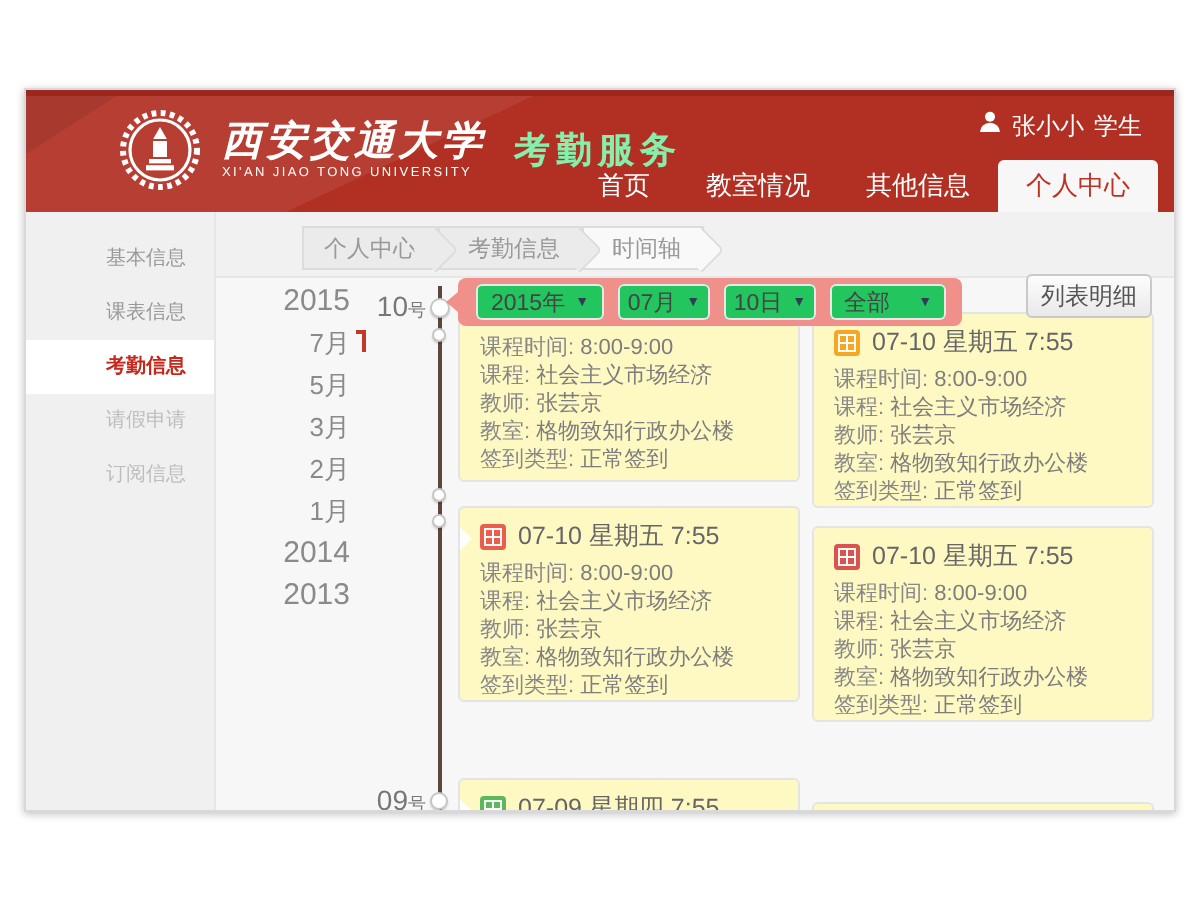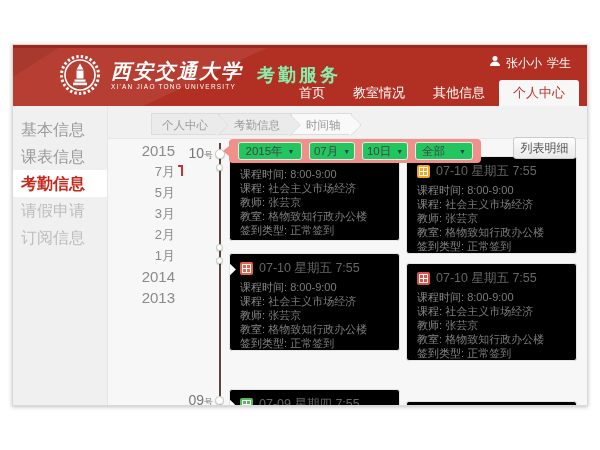--- a/index.html
+++ b/index.html
@@ -17,21 +17,21 @@
   .brand-cn { font-size:20px; font-weight:bold; font-style:italic; letter-spacing:2px; line-height:22px; white-space:nowrap; }
   .brand-en { font-size:6.5px; letter-spacing:1.2px; margin-top:1px; white-space:nowrap; }
   .service-title { margin-left:14px; color:#86efac; font-size:18px; letter-spacing:3px; font-weight:bold; white-space:nowrap; }
   .userbox { position:absolute; right:16px; top:10px; display:flex; align-items:flex-start; gap:5px; color:#fff; font-size:12px; cursor:pointer; }
   .nav { position:absolute; right:8px; bottom:0; display:flex; align-items:flex-end; }
   .nav-item { height:26px; line-height:26px; padding:0 14px; color:#fff; font-size:13px; cursor:pointer; white-space:nowrap; }
   .nav-item.active { background:#f7f7f7; color:#bf3122; border-radius:3px 3px 0 0; }
 
   
   .sidebar { position:absolute; left:0; top:61px; width:95px; height:301px; background:#f0f0f0; border-right:1px solid #e6e6e6; }
-  .side-item { height:27px; line-height:27px; text-align:center; padding-right:14px; font-size:16px; color:#9a9a9a; cursor:pointer; }
+  .side-item { height:27px; line-height:27px; text-align:right; padding-right:14px; font-size:10px; color:#9a9a9a; cursor:pointer; }
   .side-item:first-child { margin-top:10px; }
   .side-item.active { background:#ffffff; color:#c5281c; font-weight:bold; }
   .side-item.dim { color:#bdbdbd; }
 
   
   .content-band { position:absolute; left:95px; top:61px; width:481px; height:33px; background:#f1f1f1; border-bottom:1px solid #e7e7e7; }
 
   
   .crumbs { position:absolute; left:138px; top:68px; height:22px; display:flex; }
   .crumb { position:relative; height:22px; line-height:22px; font-size:11.5px; color:#999; background:#ebebeb; border:1px solid #dcdcdc; padding:0 10px 0 14px; cursor:pointer; white-space:nowrap; }
@@ -56,21 +56,21 @@
   
   .filterbar { position:absolute; left:216px; top:94px; width:252px; height:24px; background:#f0908a; border-radius:4px; display:flex; align-items:center; gap:7px; padding-left:9px; z-index:20; }
   .filterbar::before { content:''; position:absolute; left:-6px; top:7px; border-top:5px solid transparent; border-bottom:5px solid transparent; border-right:6px solid #f0908a; }
   .fselect { height:18px; background:#22c55e; border-radius:3px; display:flex; align-items:center; justify-content:center; gap:5px; font-size:11.5px; color:#444; cursor:pointer; box-shadow:inset 0 0 0 1px #e8e8e8; }
   .fselect .caret { font-size:7px; color:#2f3e52; }
   .fs-year{ width:64px; } .fs-month{ width:46px; } .fs-day{ width:46px; } .fs-type{ width:58px; justify-content:space-between; padding:0 7px; }
 
   .list-btn { position:absolute; left:500px; top:92px; width:63px; height:22px; line-height:20px; text-align:center; font-size:12px; color:#555; background:linear-gradient(#fdfdfd,#e9e9e9); border:1px solid #c9c9c9; border-radius:3px; cursor:pointer; z-index:20; }
 
   
-  .card { position:absolute; width:171px; background:#000000; border:1px solid #e4e4e4; border-radius:3px; padding:6px 10px 8px; overflow:hidden; z-index:5; }
+  .card { position:absolute; width:171px; background:#fef9c3; border:1px solid #e4e4e4; border-radius:3px; padding:6px 10px 8px; overflow:hidden; z-index:5; }
   .card.notch::before { content:''; position:absolute; left:-5px; top:11px; width:8px; height:8px; background:#fff; border-left:1px solid #e4e4e4; border-bottom:1px solid #e4e4e4; transform:rotate(45deg); }
   .card-head { display:flex; align-items:center; gap:6px; height:17px; margin-bottom:3px; }
   .card-icon { width:13px; height:13px; border-radius:2px; position:relative; flex:0 0 13px; }
   .card-icon::after { content:''; position:absolute; left:2px; top:2px; right:2px; bottom:2px; border:1px solid rgba(255,255,255,.95);
      background:linear-gradient(#fff,#fff) center/100% 1px no-repeat, linear-gradient(#fff,#fff) center/1px 100% no-repeat; }
   .card-title { font-size:12.5px; color:#666; white-space:nowrap; }
   .card-line { font-size:11px; line-height:14px; color:#888; white-space:nowrap; }
   .card-line .val { color:#7d7d7d; }
 </style>
 </head>

